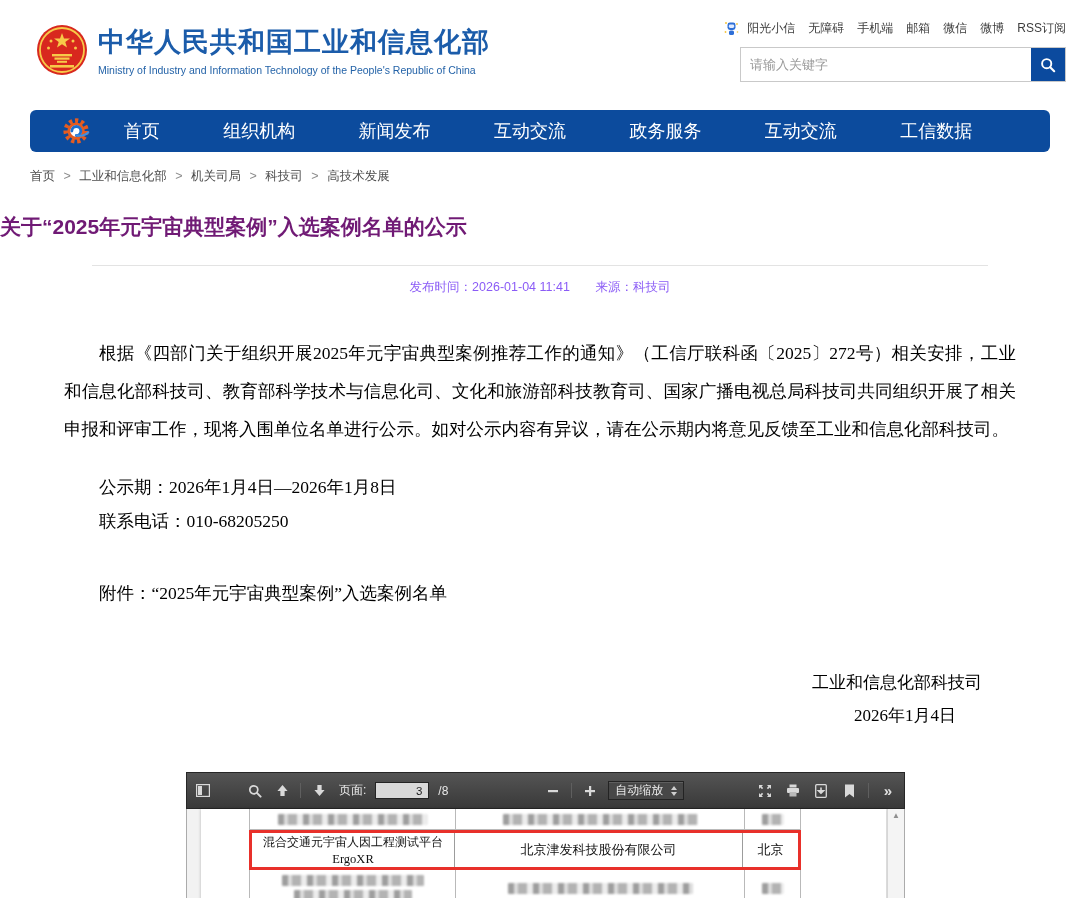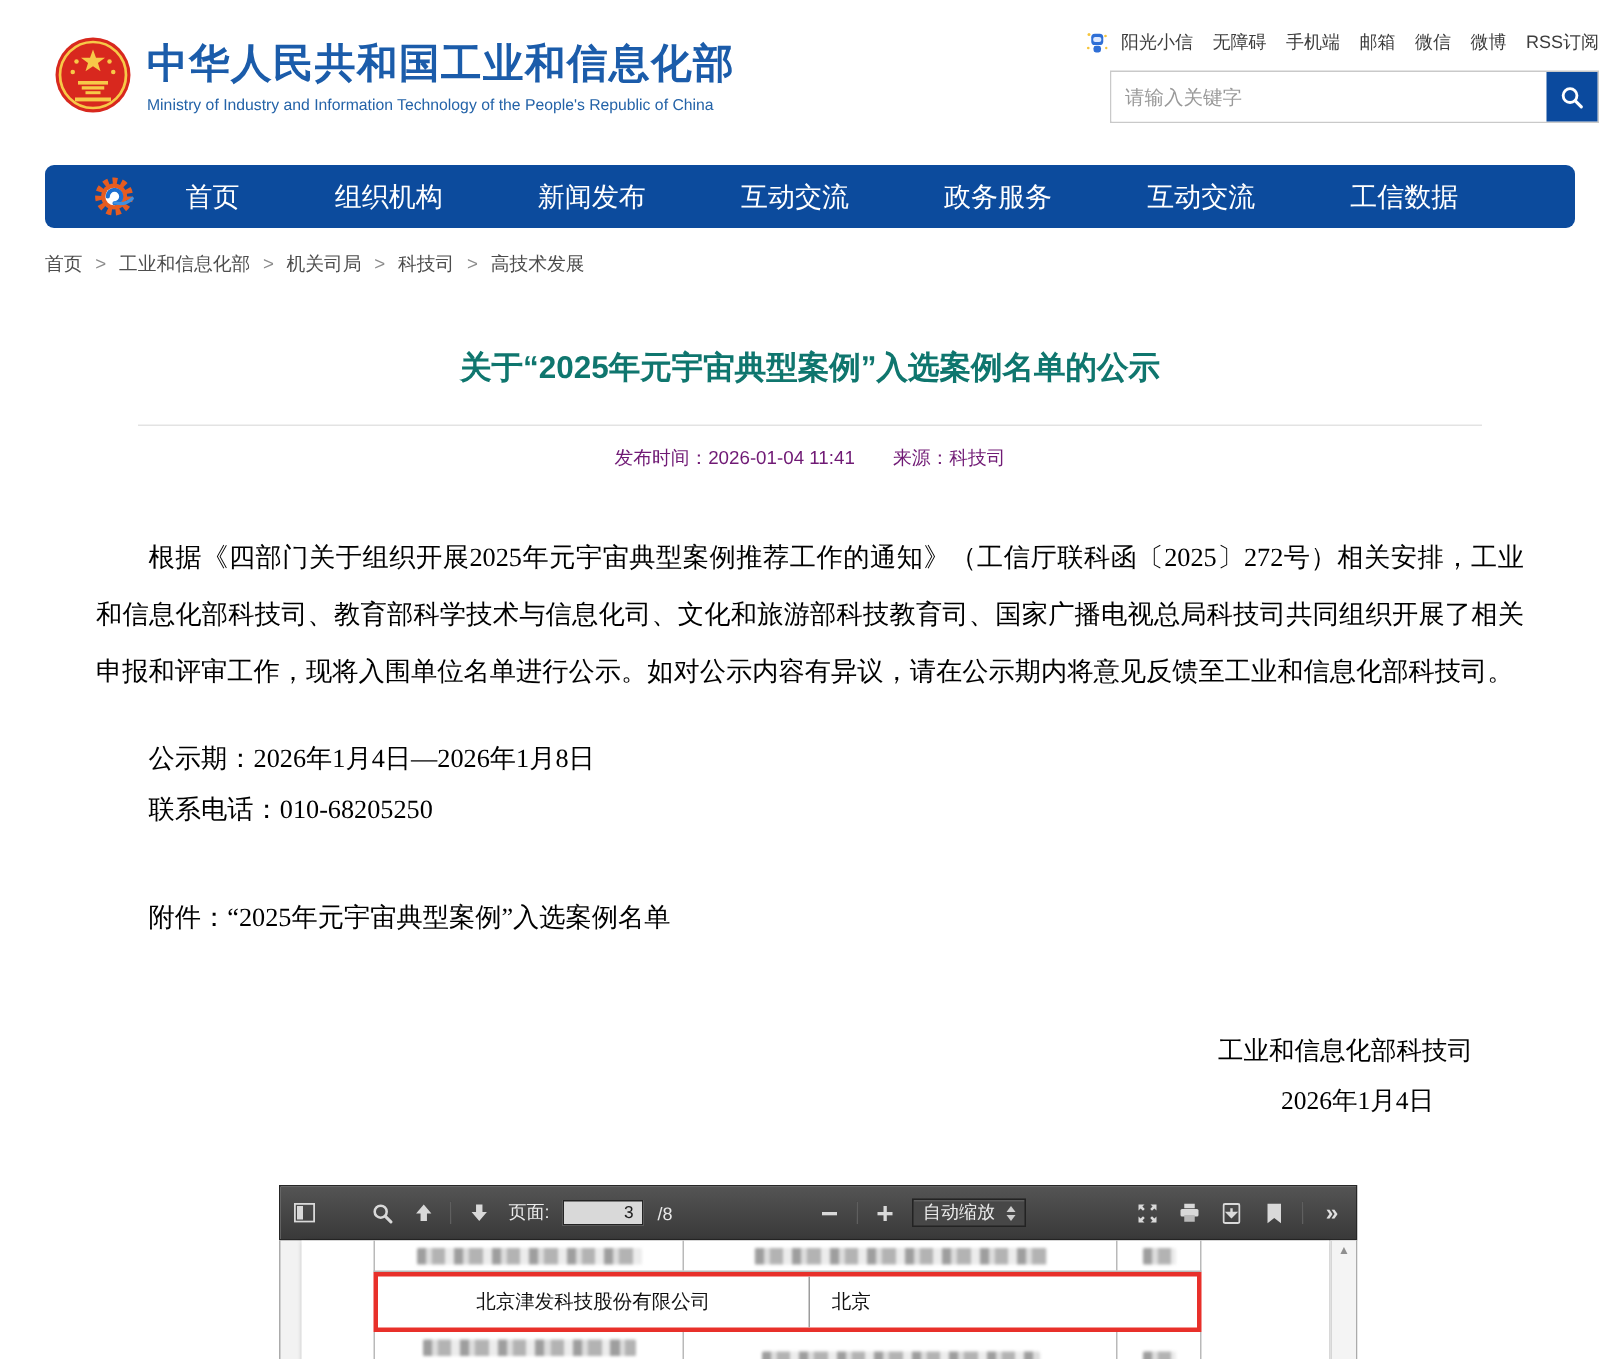--- a/index.html
+++ b/index.html
@@ -31,23 +31,23 @@
   .nav-gear { width:30px; height:30px; }
   .nav-items { flex:1; display:flex; justify-content:space-around; align-items:center; }
   .nav-item { color:#fff; font-size:18px; cursor:pointer; }
 
   
   .breadcrumb { margin:16px 0 0 30px; font-size:12.5px; color:#4d4d4d; }
   .breadcrumb .sep { color:#8c8c8c; margin:0 5px; }
   .crumb { cursor:pointer; }
 
   
-  .art-title { margin-top:46px; text-align:center; font-size:21px; font-weight:bold; color:#0f766e; }
+  .art-title { margin-top:28px; text-align:left; font-size:21px; font-weight:bold; color:#701a75; }
   .art-divider { margin:24px 92px 0; border-top:1px solid #e3e3e3; }
-  .art-meta { margin-top:13px; text-align:center; font-size:12.5px; color:#701a75; }
+  .art-meta { margin-top:13px; text-align:center; font-size:12.5px; color:#8b5cf6; }
   .art-meta .pair { margin:0 11px; }
   .art-body { margin:38px 64px 0; font-family:"Liberation Serif","DejaVu Serif",serif;
     font-size:17.5px; color:#000; }
   .art-body p.main { line-height:38px; text-align:justify; text-indent:2em; }
   .info-lines { margin-top:22px; }
   .info-lines div { line-height:34px; text-indent:2em; }
   .attachment { margin-top:38px; text-indent:2em; line-height:34px; }
   .signature { margin:56px 98px 0 0; text-align:right; font-size:17px; line-height:33px;
     font-family:"Liberation Serif","DejaVu Serif",serif; }
   .signature .sig-date { padding-right:26px; }
@@ -302,20 +302,24 @@
             </div>
           <div class="tcell c2">
               <div class="redact" style="width:195px"></div>
             </div>
           <div class="tcell c3">
               <div class="redact" style="width:22px"></div>
             </div>
         </div>
 
         <div class="trow row-hl">
+          <div class="tcell c1">
+            <div class="hl-line1">混合交通元宇宙人因工程测试平台</div>
+            <div class="hl-line2">ErgoXR</div>
+          </div>
           <div class="tcell c2">
             <div class="hl-company">北京津发科技股份有限公司</div>
           </div>
           <div class="tcell c3">
             <div class="hl-loc">北京</div>
           </div>
         </div>
 
         <div class="trow row-b">
           <div class="tcell c1">

